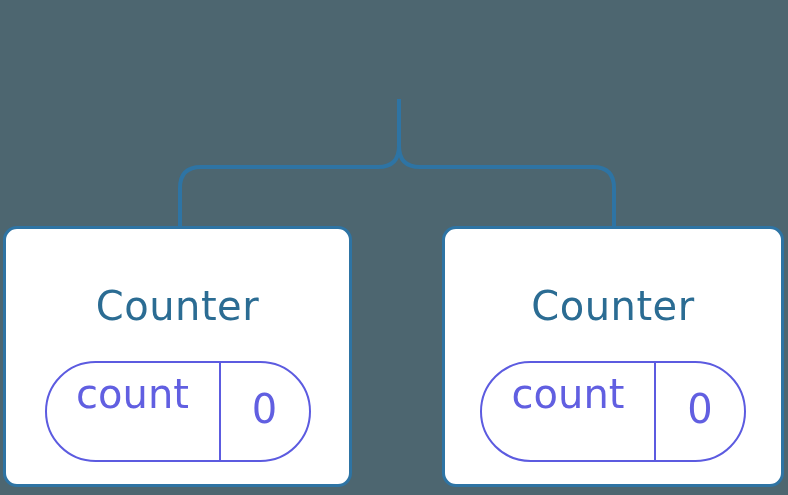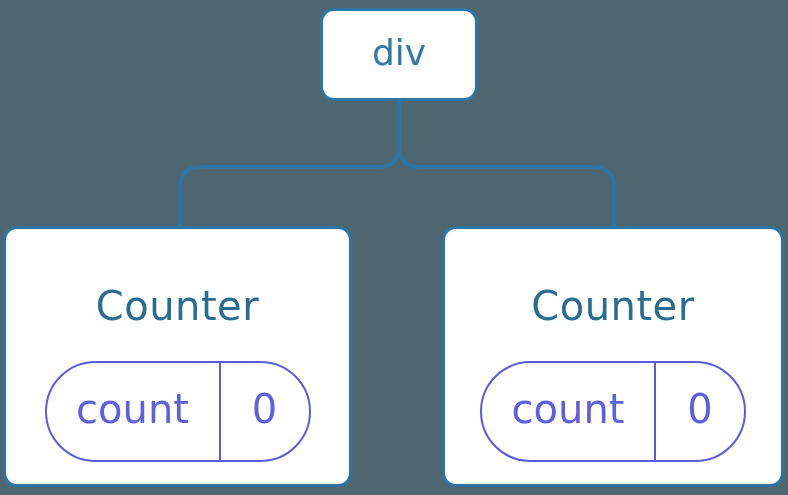--- a/index.html
+++ b/index.html
@@ -74,22 +74,22 @@
     height: 101px;
     border: 2px solid var(--pill-purple, #5C5BE0);
     border-radius: 51px;
     display: flex;
     align-items: stretch;
     background: var(--card-bg, #FFFFFF);
   }
   .state-pill .state-key-cell {
     flex: 1;
     display: flex;
-    align-items: center;
     justify-content: center;
+    margin-top: 11px;
   }
   .state-pill .state-value-cell {
     width: 90px;
     border-left: 2px solid var(--pill-purple, #5C5BE0);
     display: flex;
     align-items: center;
     justify-content: center;
   }
   .state-pill .state-key,
   .state-pill .state-value {
@@ -102,23 +102,20 @@
 </head>
 <body>
 
 <div class="stage">
 
   <svg class="connectors" viewBox="0 0 788 495" xmlns="http://www.w3.org/2000/svg">
     <path d="M 399 99 L 399 146 Q 399 167 378 167 L 201 167 Q 180 167 180 188 L 180 228"></path>
     <path d="M 399 99 L 399 146 Q 399 167 420 167 L 593 167 Q 614 167 614 188 L 614 228"></path>
   </svg>
 
-  <div class="root-node">
-    <span class="root-label">div</span>
-  </div>
 
   <div class="counter-card left">
     <div class="component-title">Counter</div>
     <div class="state-pill">
       <div class="state-key-cell">
         <span class="state-key">count</span>
       </div>
       <div class="state-value-cell">
         <span class="state-value">0</span>
       </div>

